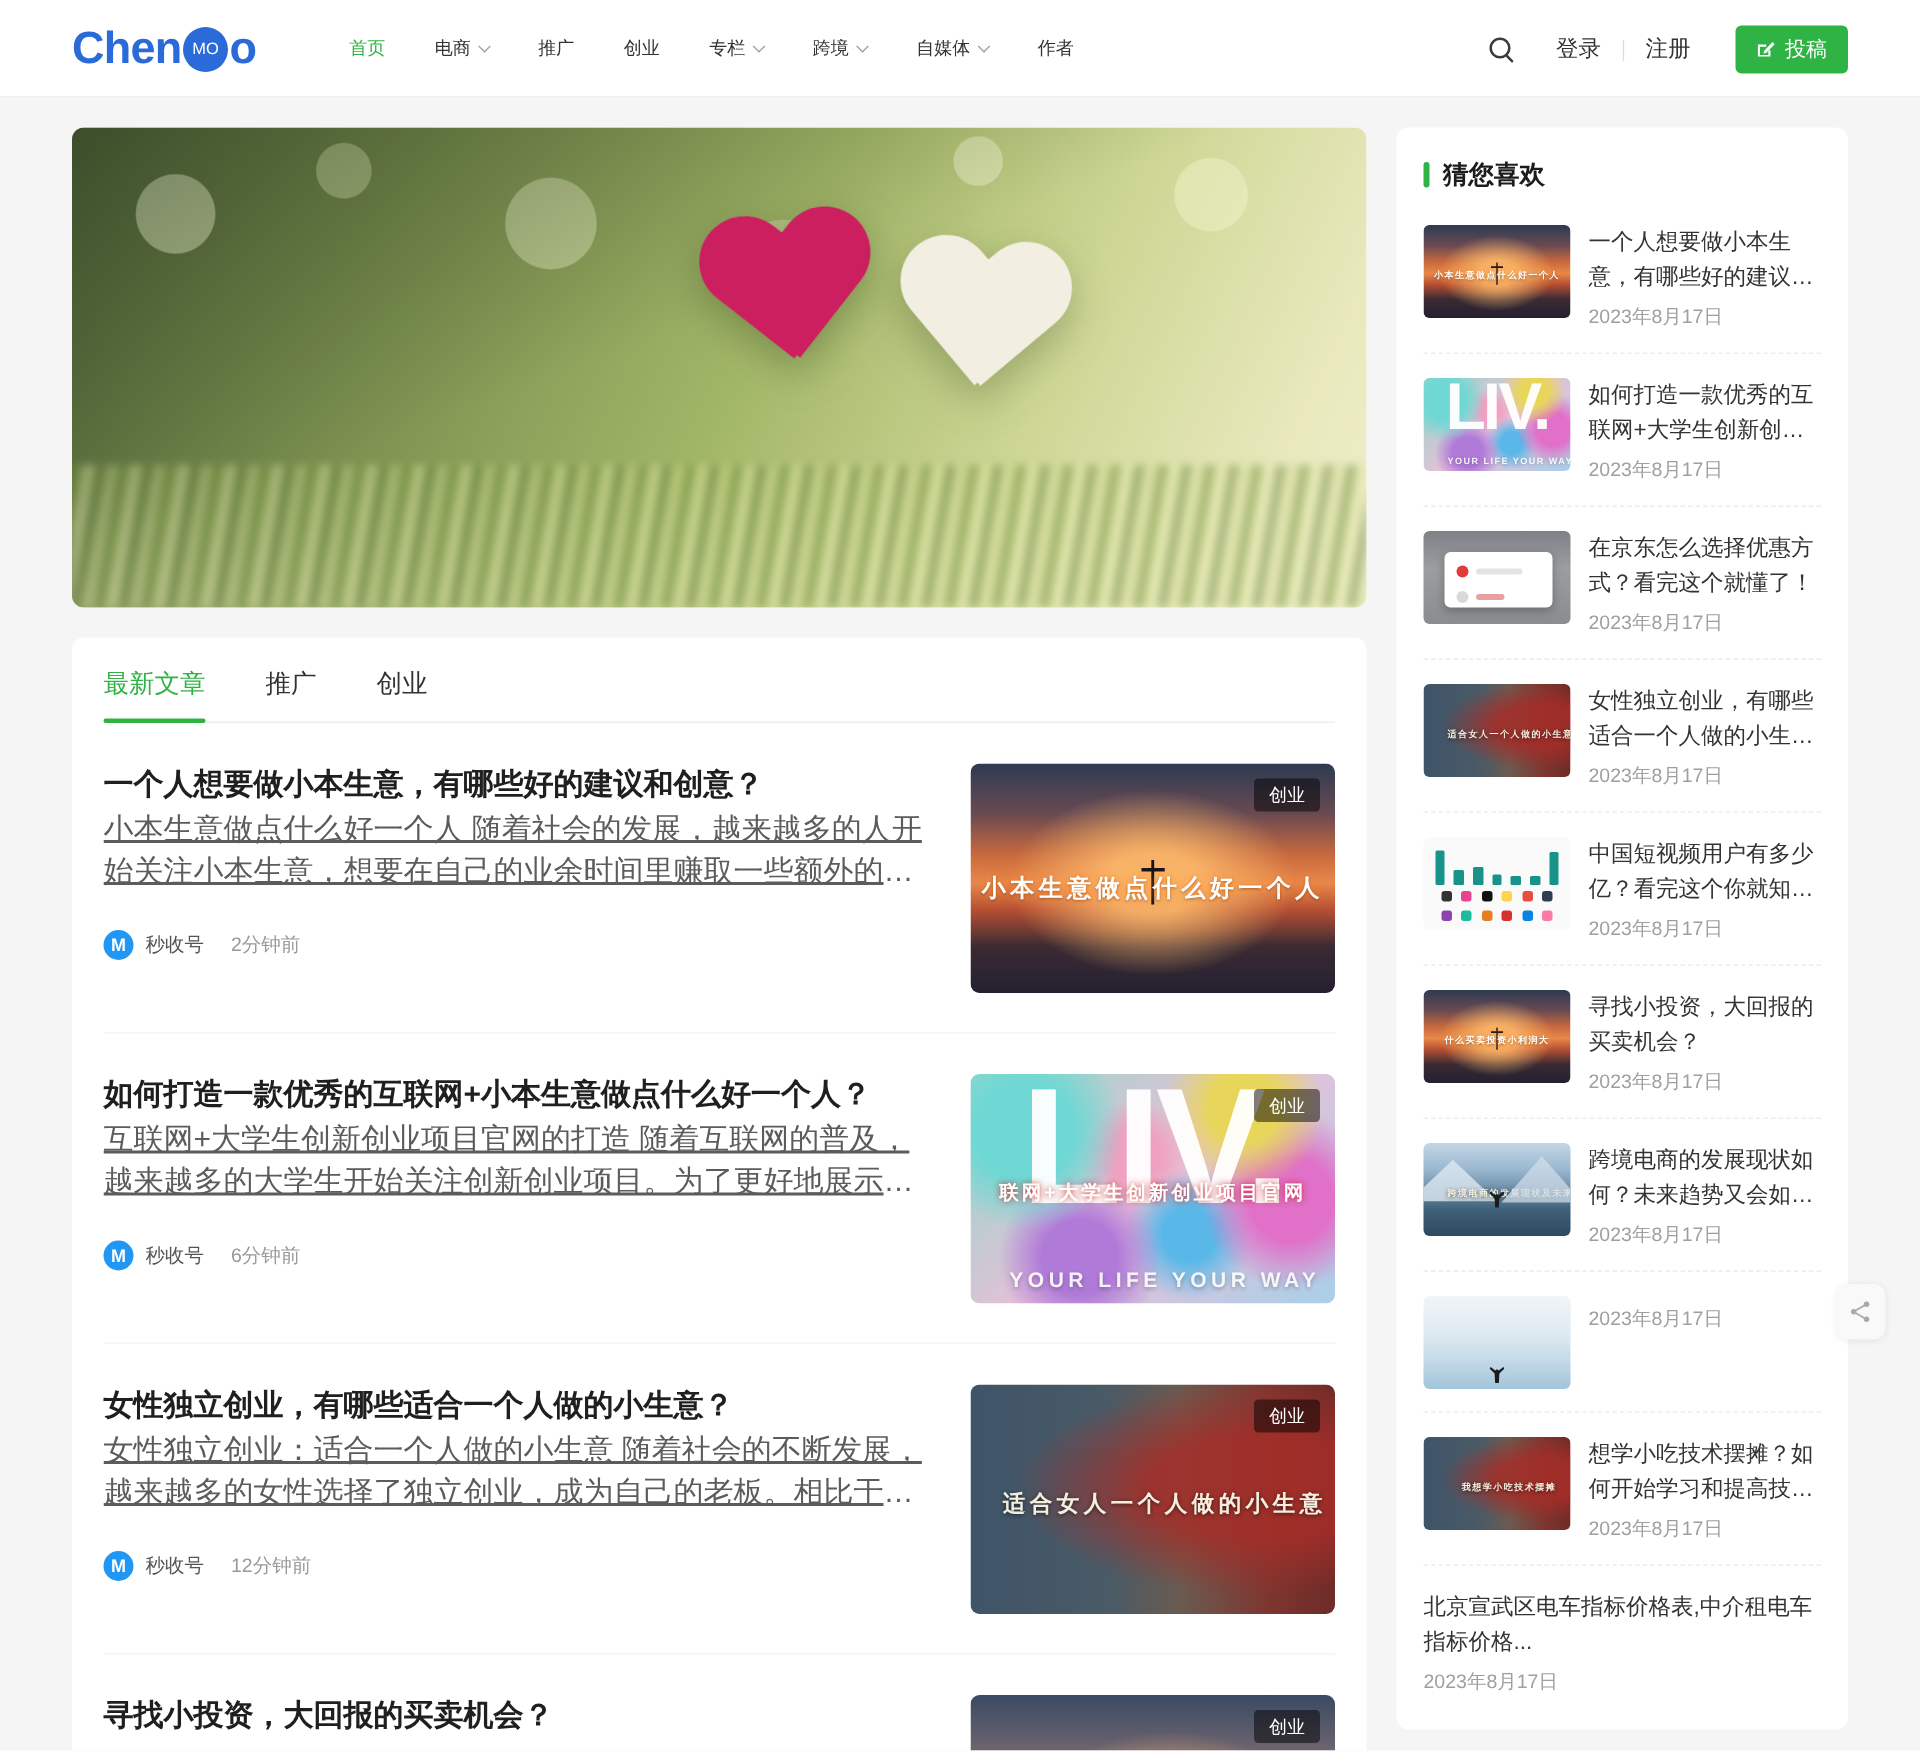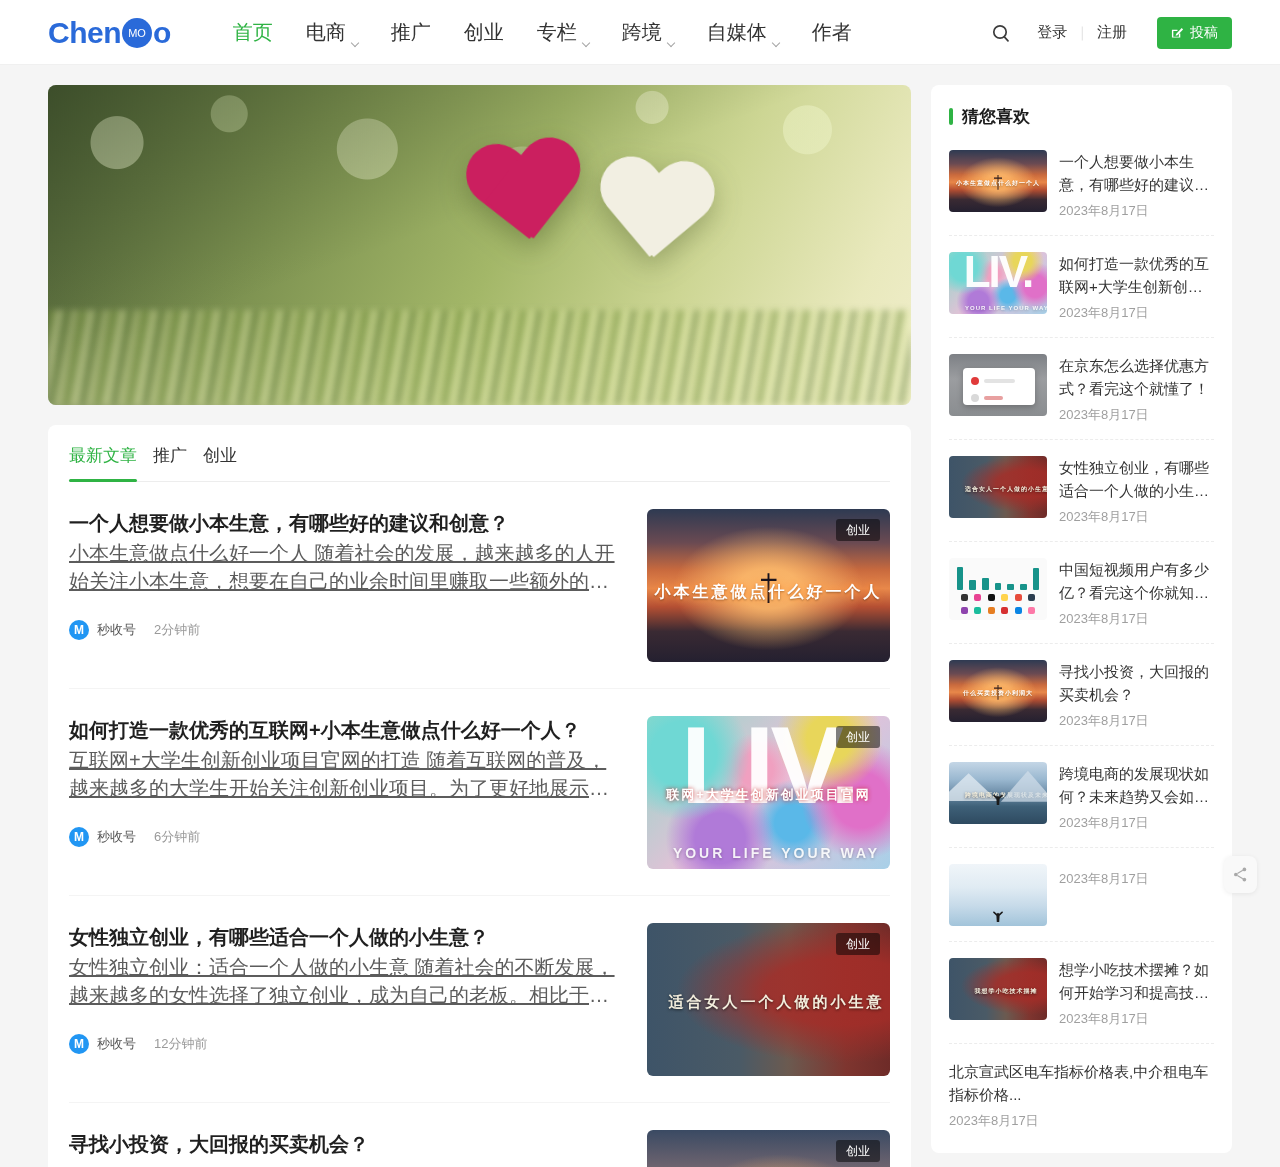--- a/index.html
+++ b/index.html
@@ -10,21 +10,21 @@
   }
   .page { position:relative; width:1280px; height:1167px; overflow:hidden; background:#f5f5f5; }
   .container { width:1184px; margin:0 auto; }
 
   
   .site-header { background:#fff; height:65px; border-bottom:1px solid #f0f0f0; }
   .header-inner { display:flex; align-items:center; height:65px; }
   .logo { display:flex; align-items:center; cursor:pointer; font-weight:bold; font-size:30px; color:#2a6ad9; letter-spacing:-.5px; }
   .logo-circle { display:inline-flex; align-items:center; justify-content:center; width:30px; height:30px; border-radius:50%; background:#2a6ad9; color:#fff; font-size:11px; font-weight:normal; margin:0 1px; letter-spacing:0; }
   nav { display:flex; align-items:center; margin-left:62px; }
-  .nav-item { font-size:20px; color:#333; margin-right:33px; cursor:pointer; display:flex; align-items:flex-end; white-space:nowrap; }
+  .nav-item { font-size:12px; color:#333; margin-right:33px; cursor:pointer; display:flex; align-items:center; white-space:nowrap; }
   .nav-item.active { color:#2fb344; }
   .caret { display:inline-block; width:6px; height:6px; border-right:1.4px solid #a5a5a5; border-bottom:1.4px solid #a5a5a5; transform:rotate(45deg); margin-left:6px; margin-top:-4px; }
   .header-right { margin-left:auto; display:flex; align-items:center; }
   .search-btn { width:20px; height:20px; margin-right:26px; cursor:pointer; display:flex; }
   .auth-link { font-size:15px; color:#333; cursor:pointer; }
   .auth-sep { color:#ddd; margin:0 8px; font-size:14px; }
   .submit-btn { display:flex; align-items:center; gap:6px; margin-left:30px; background:#2fb344; color:#fff; border:none; border-radius:4px; font-size:14px; padding:7px 14px; cursor:pointer; font-family:inherit; }
 
   
   .content { display:flex; gap:20px; align-items:flex-start; padding-top:20px; }
@@ -47,21 +47,21 @@
     background:repeating-linear-gradient(100deg, rgba(110,140,55,.5) 0 7px, rgba(222,232,162,.4) 7px 16px, rgba(85,115,45,.45) 16px 22px, rgba(205,218,142,.35) 22px 31px); }
   .heart { position:absolute; }
   .heart:before,.heart:after { content:""; position:absolute; top:0; width:61px; height:96px; border-radius:61px 61px 0 0; background:currentColor; }
   .heart:before { left:57px; transform:rotate(-45deg); transform-origin:0 100%; }
   .heart:after  { left:0;  transform:rotate(45deg);  transform-origin:100% 100%; }
   .heart-pink  { width:118px; height:118px; left:420px; top:58px;  color:#cb1f5f; transform:rotate(-7deg); filter:drop-shadow(0 10px 14px rgba(45,60,20,.35)); }
   .heart-white { width:114px; height:114px; left:548px; top:76px; color:#f2efe2; transform:rotate(5deg); filter:drop-shadow(0 10px 14px rgba(45,60,20,.3)); }
 
   
   .article-card { margin-top:20px; padding:0 21px 4px; }
-  .tabs { display:flex; gap:16px; padding-top:19px; border-bottom:1px solid #ededed; }
+  .tabs { display:flex; gap:40px; padding-top:19px; border-bottom:1px solid #ededed; }
   .tab { font-size:17px; color:#333; padding-bottom:14px; cursor:pointer; position:relative; }
   .tab.active { color:#2fb344; }
   .tab.active:after { content:""; position:absolute; left:0; right:0; bottom:-1px; height:3px; background:#2fb344; border-radius:2px; }
   .article { display:flex; padding:27px 0 26px; border-bottom:1px solid #f4f4f4; cursor:pointer; }
   .article:last-child { border-bottom:none; }
   .art-main { flex:1; min-width:0; }
   .art-title { font-size:20px; font-weight:600; color:#1f1f1f; line-height:28px; }
   .art-excerpt { margin-top:2px; font-size:20px; color:#5c5c5c; line-height:28px; display:-webkit-box; -webkit-line-clamp:2; -webkit-box-orient:vertical; overflow:hidden;text-decoration:underline; }
   .art-meta { display:flex; align-items:center; margin-top:25px; }
   .avatar { width:20px; height:20px; border-radius:50%; background:#2196f3; color:#fff; font-size:12px; font-weight:bold; display:flex; align-items:center; justify-content:center; }

